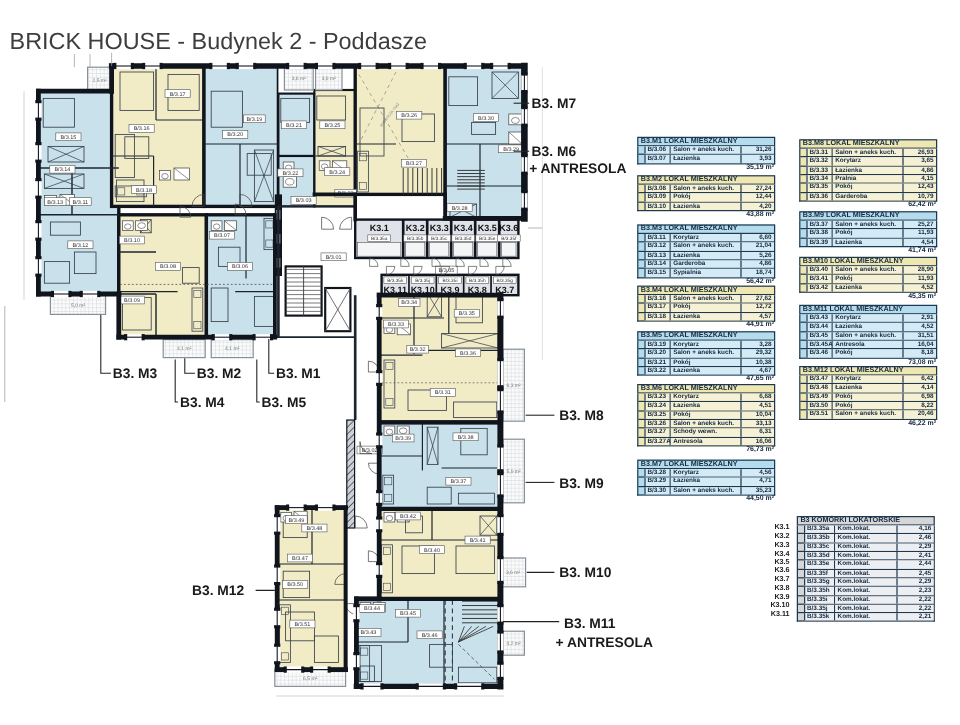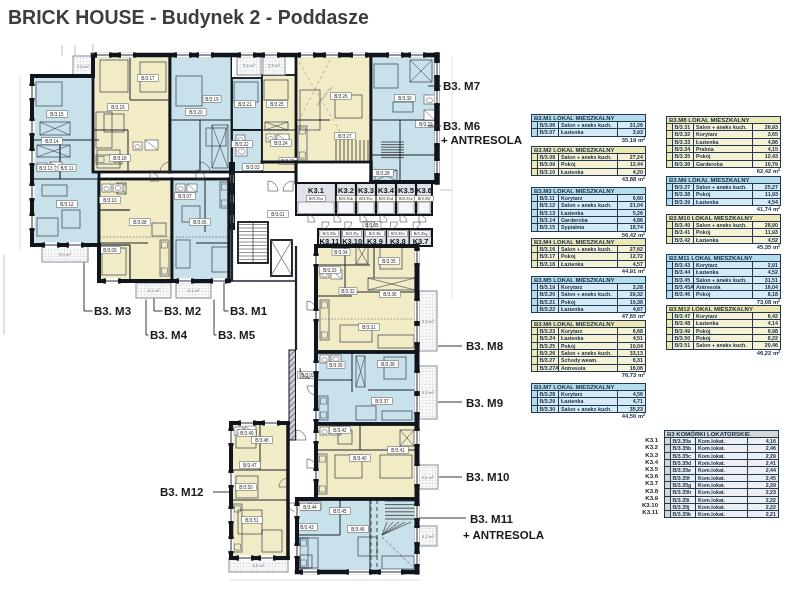--- a/index.html
+++ b/index.html
@@ -1,17 +1,17 @@
 <!DOCTYPE html>
 <html><head>
 <meta charset="utf-8">
 <style>
 html,body{margin:0;padding:0;background:#fff}
 #page{position:relative;width:800px;height:604px;background:#fff;overflow:hidden;font-family:"Liberation Sans",sans-serif}
-#title{position:absolute;left:8px;top:8px;font-size:19.5px;font-weight:bold;color:#3d3d3d;line-height:1}
+#title{position:absolute;left:8px;top:26px;font-size:19.5px;font-weight:normal;color:#3d3d3d;line-height:1}
 svg{position:absolute;left:0;top:0}
 .tbl{position:absolute;font-family:"Liberation Sans",sans-serif;color:#15293f}
 .th{border:1.4px solid #1d3852;height:6.2px;line-height:6.4px;padding-left:2px;font-size:6px;font-weight:bold;white-space:nowrap}
 .rows{border:1.3px solid #1d3852;border-top:none}
 .r{display:flex;height:6.3px;line-height:6.5px;border-top:0.9px solid #1d3852;font-size:5.3px;font-weight:bold;white-space:nowrap}
 .r:first-child{border-top:none}
 .c1{width:22px;margin-left:5px;border-left:0.9px solid #1d3852;border-right:0.9px solid #1d3852;padding-left:1.5px;box-sizing:border-box}
 .c2{flex:1;padding-left:2px}
 .c3{width:28px;border-left:0.9px solid #1d3852;text-align:right;padding-right:2px;box-sizing:border-box}
 .tot{text-align:right;height:6.4px;line-height:7px;font-weight:bold;font-size:5.8px;padding-right:1px}

